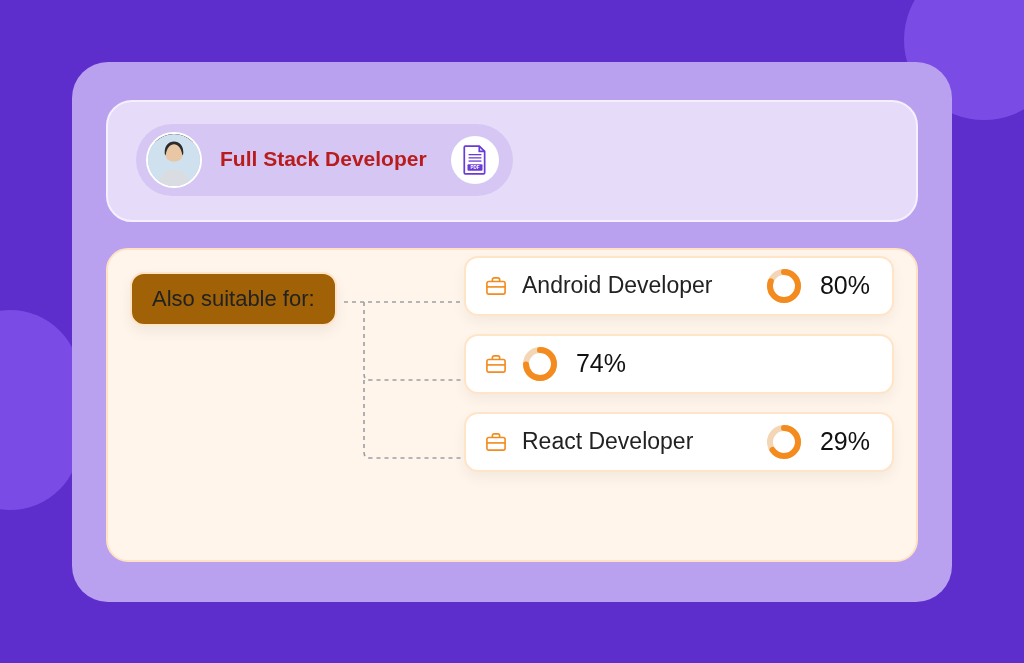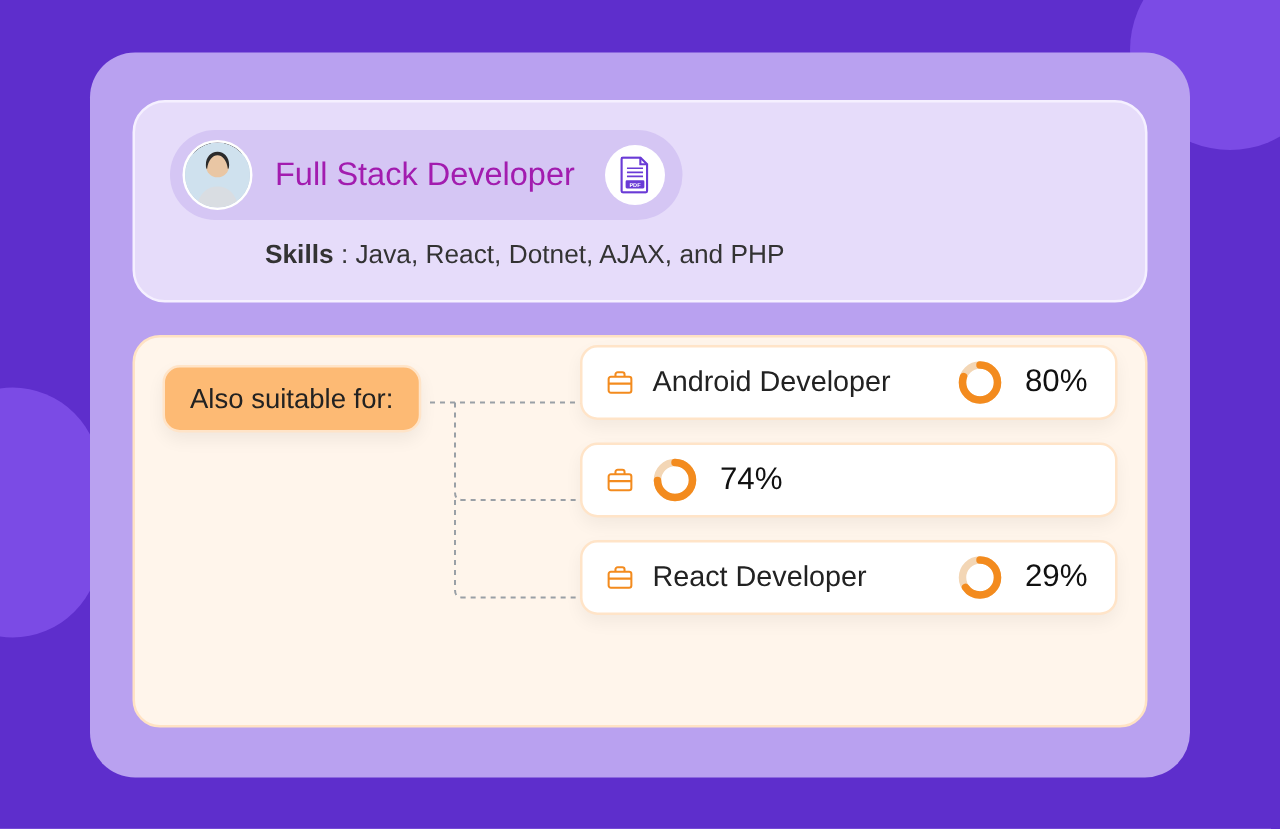--- a/index.html
+++ b/index.html
@@ -53,21 +53,21 @@
     width: 56px; height: 56px;
     border-radius: 50%;
     background: radial-gradient(circle at 50% 30%, #e9c9a9 0 30%, #3a3a3a 32% 45%, #c0d2e0 46% 100%);
     border: 2px solid #fff;
     flex-shrink:0;
     overflow:hidden;
   }
   .avatar svg{width:100%;height:100%;display:block}
   .profile-text { line-height: 1.35; }
   .profile-name { font-weight: 700; font-size: 22px; color: #1a1a1a; }
-  .profile-role { font-size: 26px; color: #a21caf; }
+  .profile-role { font-size: 21px; color: #b91c1c; font-weight: bold; }
   .pdf-chip {
     width: 48px; height: 48px;
     border-radius: 50%;
     background: #fff;
     display: flex; align-items: center; justify-content: center;
     margin-left: 6px;
   }
   .pdf-chip svg { width: 26px; height: 30px; }
   .skills-line {
     margin-top: 16px;
@@ -80,21 +80,21 @@
   .match-panel {
     margin-top: 26px;
     background: #FFF5EB;
     border: 2px solid #FFE2C4;
     border-radius: 22px;
     padding: 22px 22px 24px 22px;
     position: relative;
   }
   .suitable-chip {
     display: inline-block;
-    background: #fdba74;
+    background: #a16207;
     border: 2px solid #FFE4C8;
     border-radius: 14px;
     padding: 12px 20px;
     font-size: 22px;
     color: #222;
     box-shadow: 0 6px 14px rgba(0,0,0,0.06);
   }
   .role-list {
     position: absolute;
     top: 6px;
@@ -159,25 +159,20 @@
         <svg viewBox="0 0 24 28">
           <path d="M3 1h13l5 5v20a1 1 0 0 1-1 1H3a1 1 0 0 1-1-1V2a1 1 0 0 1 1-1z" fill="none" stroke="#6A3BD6" stroke-width="1.6"></path>
           <path d="M16 1v5h5" fill="none" stroke="#6A3BD6" stroke-width="1.6"></path>
           <line x1="6" y1="9" x2="18" y2="9" stroke="#6A3BD6" stroke-width="1.2"></line>
           <line x1="6" y1="12" x2="18" y2="12" stroke="#6A3BD6" stroke-width="1.2"></line>
           <line x1="6" y1="15" x2="18" y2="15" stroke="#6A3BD6" stroke-width="1.2"></line>
           <rect x="5" y="18" width="14" height="6" rx="1" fill="#6A3BD6"></rect>
           <text x="12" y="22.8" text-anchor="middle" font-size="4.2" font-family="Arial" fill="#fff" font-weight="bold">PDF</text>
         </svg>
       </div>
-    </div>
-    <div class="skills-line">
-      <span class="skills-label">Skills</span>
-      <span> : </span>
-      <span>Java, React, Dotnet, AJAX, and PHP</span>
     </div>
   </div>
 
   <div class="match-panel">
     <div class="suitable-chip">Also suitable for:</div>
 
     <svg class="connector-area" viewBox="0 0 150 220">
       <defs>
         <marker id="arrow" viewBox="0 0 10 10" refX="8" refY="5" markerWidth="6" markerHeight="6" orient="auto">
           <path d="M0 0L10 5L0 10z" fill="#9aa0a6"></path>

